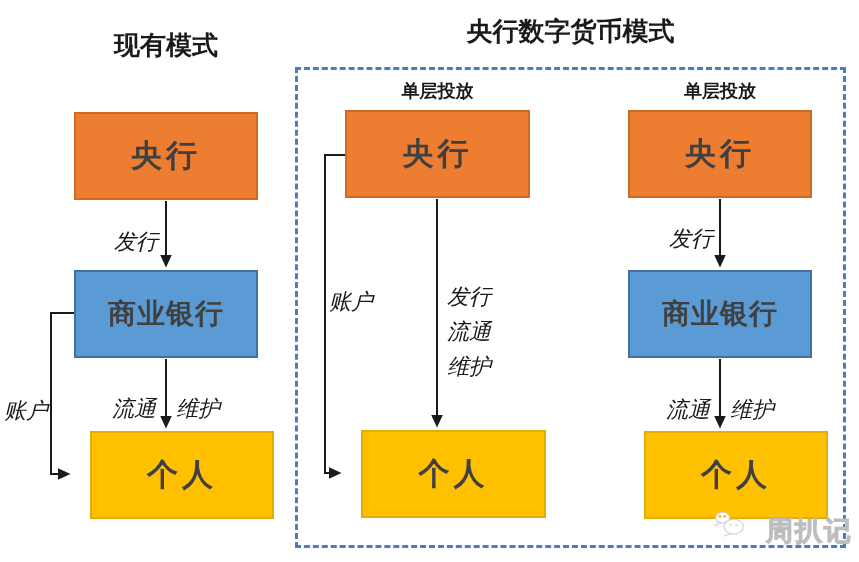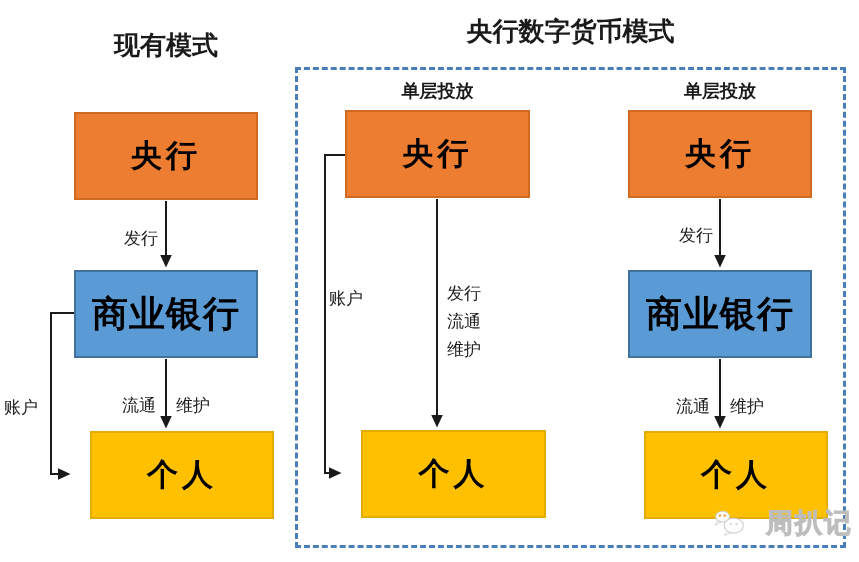--- a/index.html
+++ b/index.html
@@ -18,40 +18,40 @@
     font-weight:bold; font-size:26px; color:var(--ink);
     text-align:center; white-space:nowrap;
   }
   .sub-title{
     font-weight:bold; font-size:18px; color:var(--ink);
     text-align:center; white-space:nowrap;
   }
   .node{
     position:absolute; width:184px; height:88px;
     display:flex; align-items:center; justify-content:center;
-    color:#000000; font-weight:bold; white-space:nowrap;
+    color:#404040; font-weight:bold; white-space:nowrap;
     box-sizing:border-box;
   }
   .node.big{font-size:31px; letter-spacing:4px;}
-  .node.mid{font-size:36px; letter-spacing:1px;}
+  .node.mid{font-size:28px; letter-spacing:1px;}
   .node.orange{background:var(--orange); border:2px solid var(--orange-border);}
   .node.blue{background:var(--blue); border:2px solid var(--blue-border);}
   .node.yellow{background:var(--yellow); border:2px solid var(--yellow-border);margin-left:16px;}
   .edge-label{
-    position:absolute; font-size:17px; color:var(--ink); white-space:nowrap;
+    position:absolute; font-size:22px; color:var(--ink); white-space:nowrap;font-style:italic;
   }
   .stack{display:flex; flex-direction:column; gap:5px;}
   .dashed-frame{
     position:absolute; left:295px; top:67px; width:551px; height:481px;
     border:3px dashed var(--dash); box-sizing:border-box;
   }
   .connector-layer{position:absolute; left:0; top:0; pointer-events:none;}
   .watermark{
     position:absolute; left:713px; top:497px; width:140px; height:52px;
-    display:flex; align-items:center;gap:20px;
+    display:flex; align-items:flex-end;gap:20px;
   }
   .watermark-text{
     font-size:27px; font-weight:bold; color:var(--wm);
     -webkit-text-stroke:1px #bdbdbd; letter-spacing:2px; white-space:nowrap;
   }
 </style>
 </head>
 <body>
 
 <div class="canvas">

